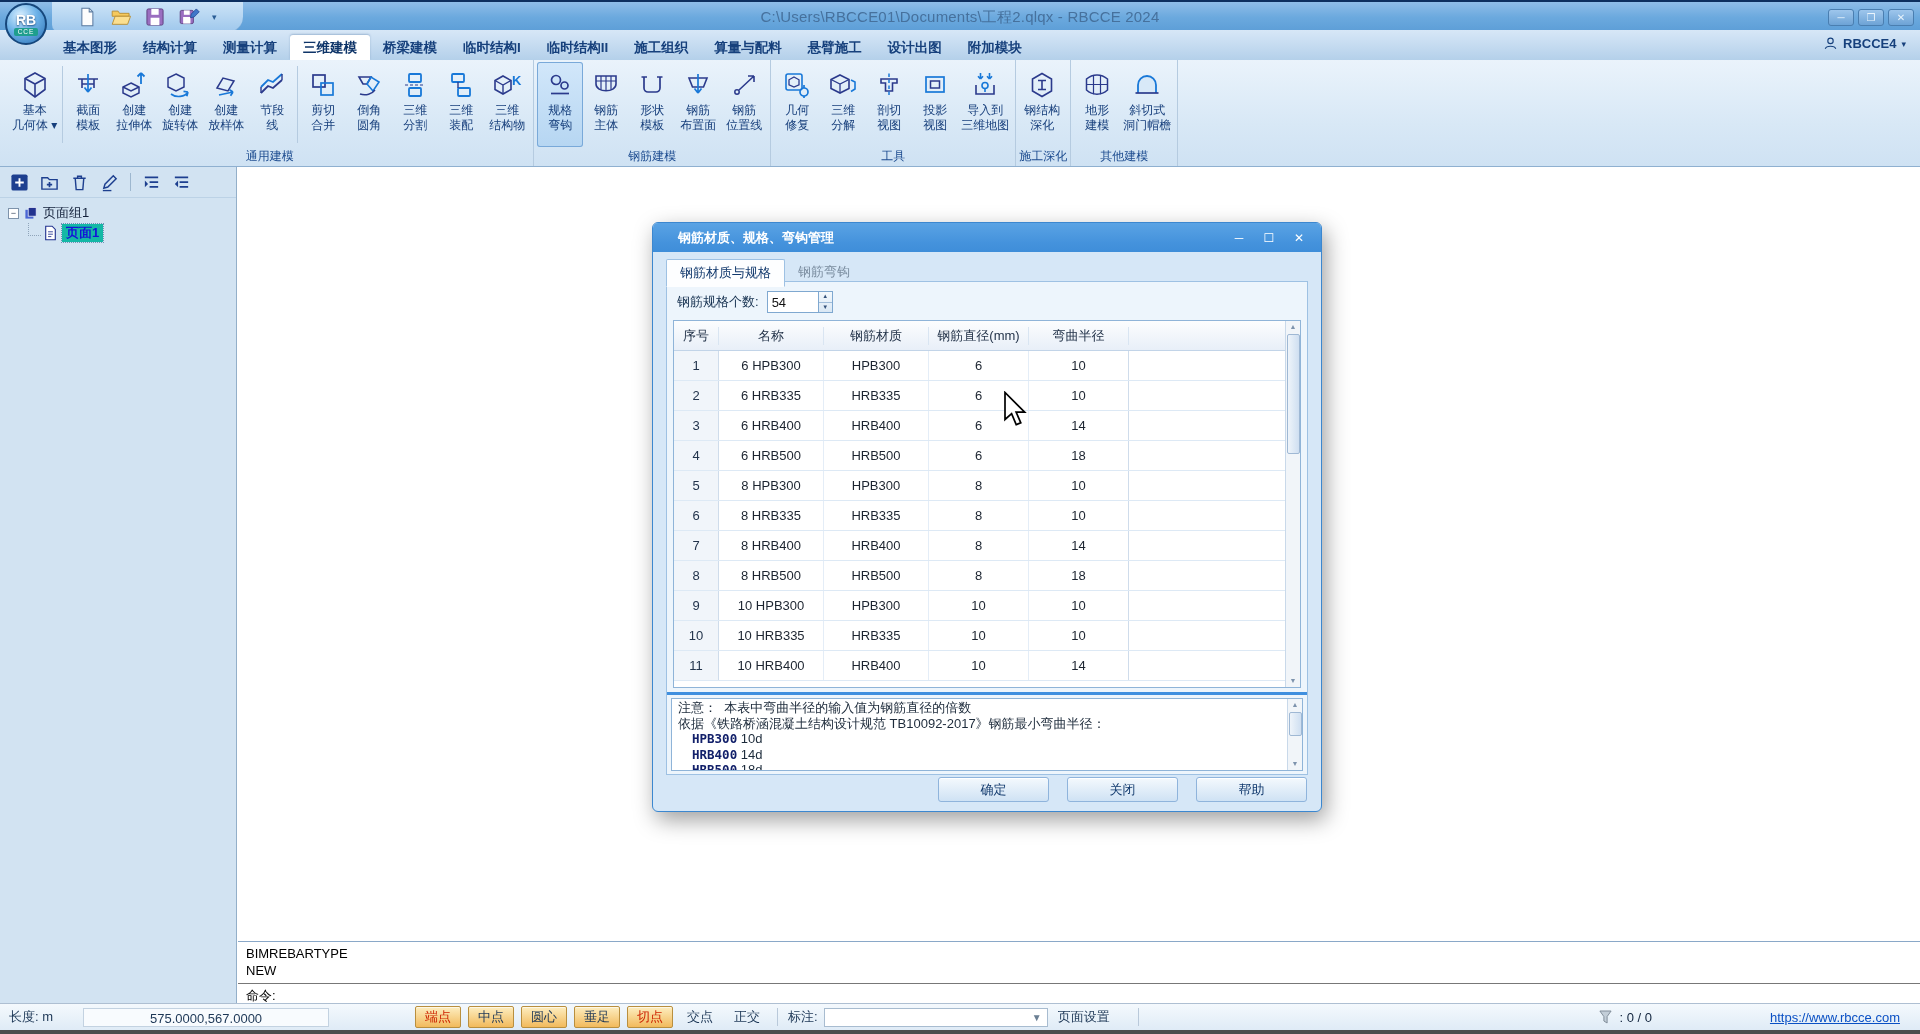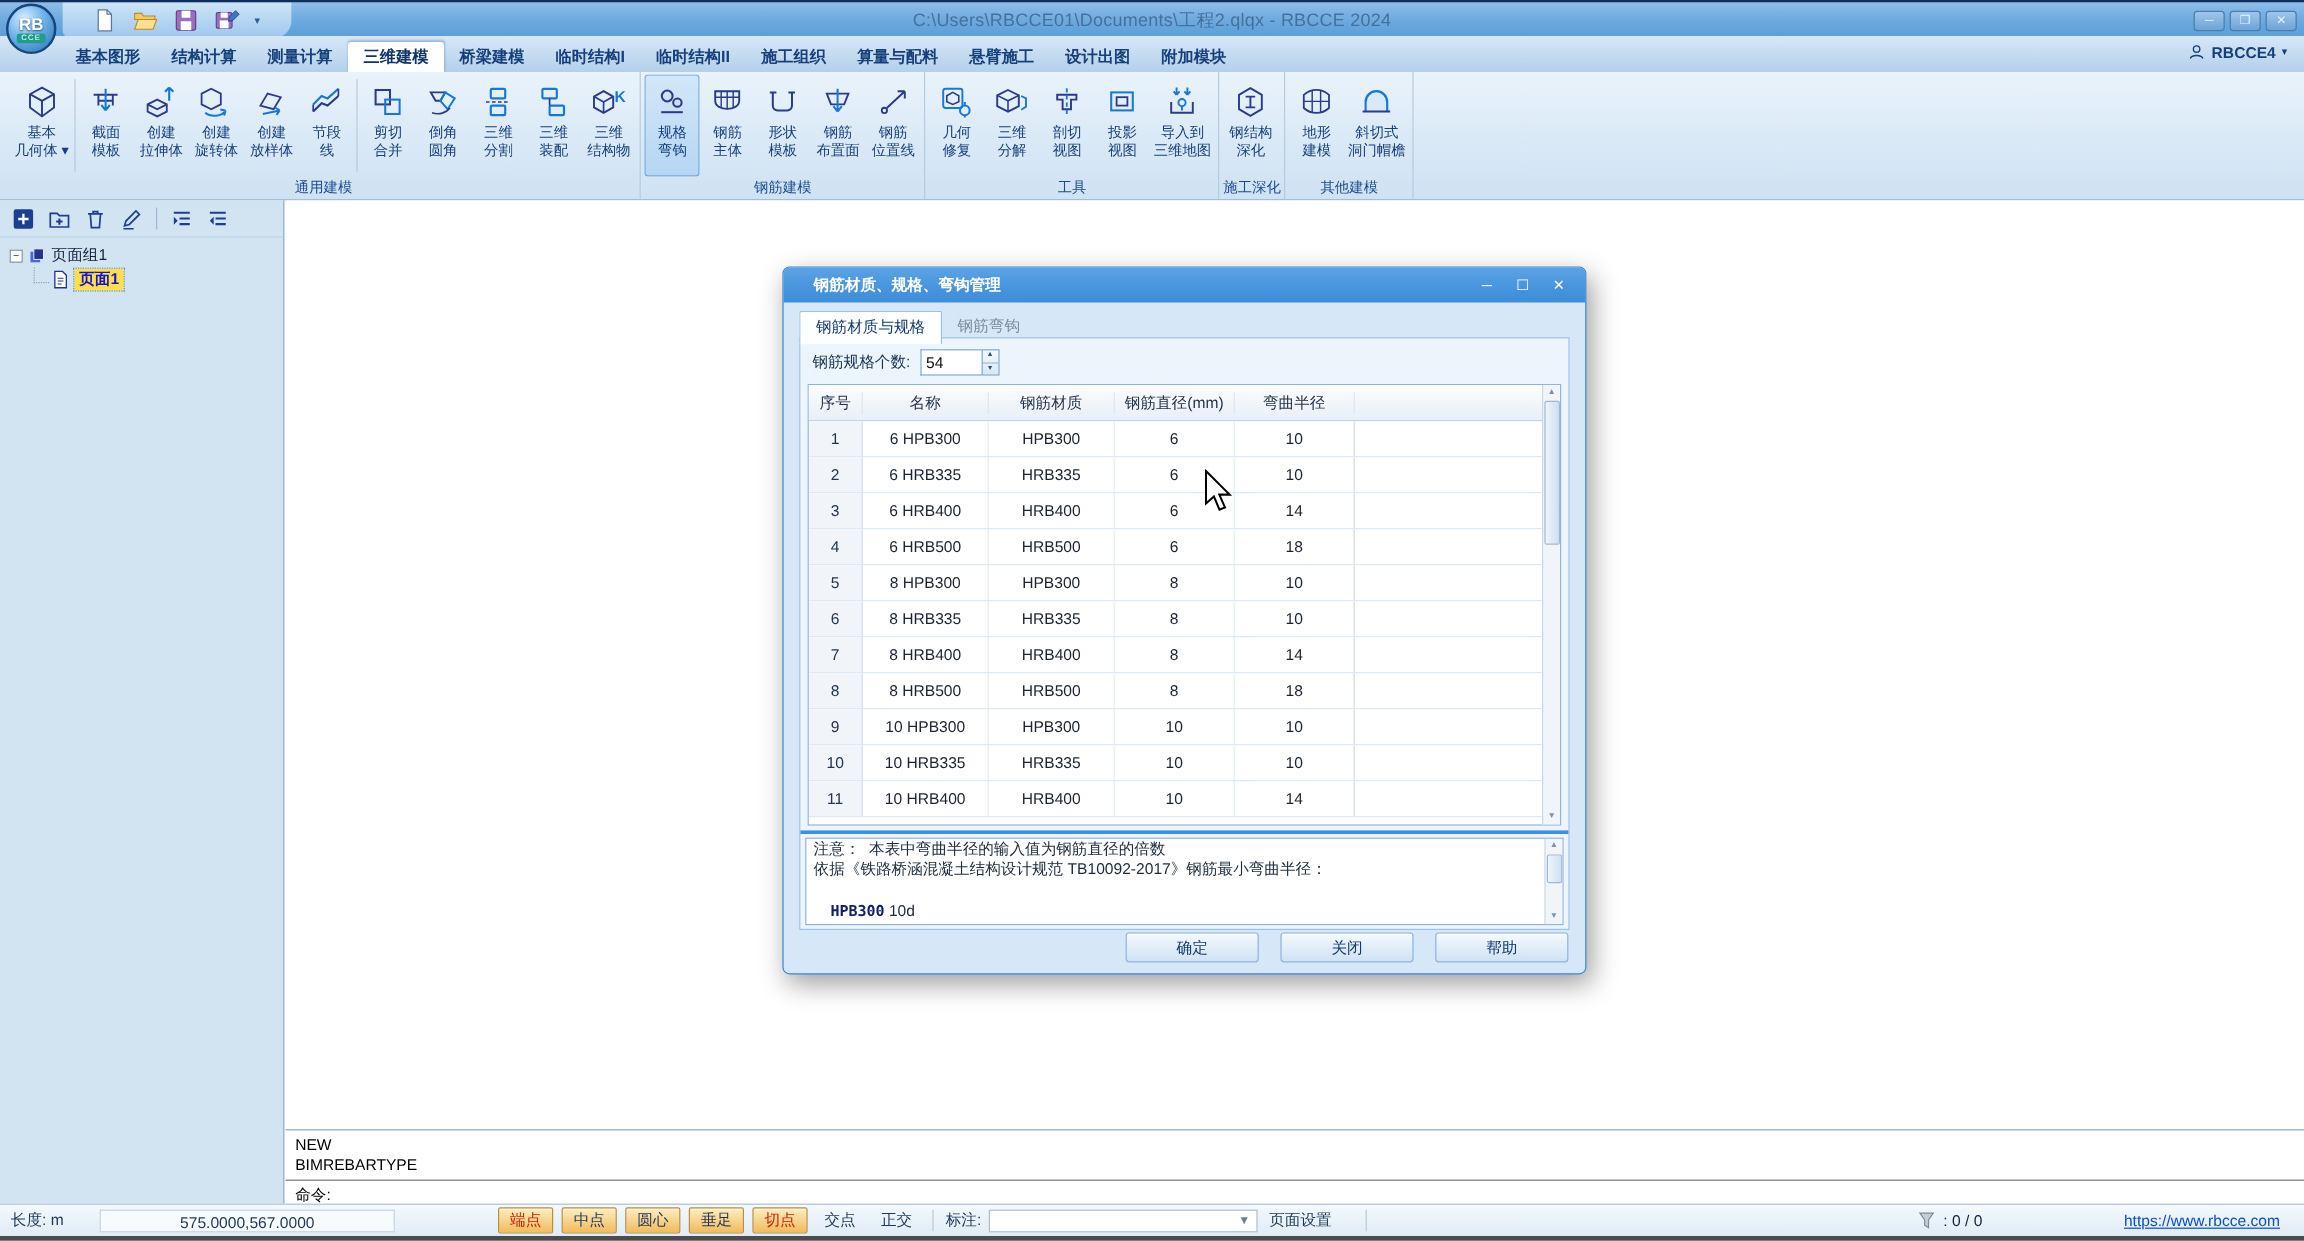--- a/index.html
+++ b/index.html
@@ -62,21 +62,21 @@
     border-bottom:1px solid #bcd2e6;}
   .ptsep{width:1px;height:18px;background:#9db7cf;}
   .tree{padding:5px 2px;font-size:13px;color:#13203a;}
   .trow{display:flex;align-items:center;height:20px;}
   .expander{width:11px;height:11px;background:#fff;border:1px solid #7e93ab;box-sizing:border-box;
     font-size:9px;line-height:8px;text-align:center;color:#33435c;margin:0 4px 0 6px;}
   .tlabel{margin-left:4px;}
   .trow.child{margin-left:26px;}
   .elbow{width:12px;height:12px;border-left:1px dotted #8fa4ba;border-bottom:1px dotted #8fa4ba;
     margin:-8px 2px 0 0;}
-  .tlabel.selected{color:#1414d8;font-weight:bold;background:#fde047;padding:0 4px;
+  .tlabel.selected{color:#1414d8;font-weight:bold;background:#14b8a6;padding:0 4px;
     outline:1px dotted #6f91b5;}
 
   
   .canvas{position:absolute;left:238px;top:167px;right:0;height:774px;background:#ffffff;}
   .command{position:absolute;left:238px;top:941px;right:0;height:62px;box-sizing:border-box;
     background:#fff;border-top:1px solid #8aa8c8;font-size:13px;color:#000;
     padding:3px 8px;line-height:17px;}
   .cmd-sep{border-top:1px solid #777;margin:4px -8px 3px;}
   .statusbar{position:absolute;left:0;bottom:4px;width:100%;height:27px;box-sizing:border-box;
     background:linear-gradient(#f4f9fd,#dfebf6);border-top:1px solid #aebfd2;
@@ -141,21 +141,21 @@
     border-left:1px solid #c9d9ea;display:flex;flex-direction:column;align-items:center;box-sizing:border-box;}
   .sarrow{font-size:7px;color:#7d93ad;line-height:12px;height:12px;}
   .sthumb{width:11px;background:linear-gradient(90deg,#eef4fa,#cfdff1);
     border:1px solid #9fb8d4;border-radius:2px;}
   .splitter{position:absolute;left:0;width:640px;top:410px;height:3px;background:#3f8fdf;}
   .notewrap{position:absolute;left:4px;top:416px;width:632px;height:73px;box-sizing:border-box;
     background:#fff;border:1px solid #8fb4d8;font-size:13px;color:#1c2a3a;
     padding:1px 18px 1px 6px;overflow:hidden;}
   .nline{line-height:15.5px;white-space:pre-wrap;}
   .nline b{color:#12206a;font-family:"DejaVu Sans Mono",monospace;font-size:12.5px;}
-  .nline.grade{padding-left:14px;margin-top:20px;}
+  .nline.grade{padding-left:14px;}
   .note-scroll{position:absolute;right:0;top:0;bottom:0;}
   .dfooter{position:absolute;bottom:9px;right:14px;display:flex;gap:18px;}
   .dbtn{width:111px;height:25px;background:linear-gradient(#f4f9fd,#cfe2f4);
     border:1px solid #8fb4dc;border-radius:3px;font-size:13px;color:#123a6e;
     font-family:inherit;box-shadow:inset 0 1px 0 #fff;}
 
   .cursor{position:absolute;left:1003px;top:391px;z-index:50;}
 </style>
 </head>
 <body>
@@ -733,22 +733,22 @@
         </div>
     </div>
     <div class="dfooter" id="dfooter">
         <button class="dbtn">确定</button>
         <button class="dbtn">关闭</button>
         <button class="dbtn">帮助</button>
       </div>
   </div>
 
   <div class="command">
+    <div>BIMREBARTYPE</div>
     <div>NEW</div>
-    <div>BIMREBARTYPE</div>
     <div class="cmd-sep"></div>
     <div>命令:</div>
   </div>
 
   <div class="statusbar">
     <span style="margin-left:9px;">长度: m</span>
     <span class="coordbox">575.0000,567.0000</span>
     <span class="snaps" id="snaps">
         <span class="snap boxed red">端点</span>
         <span class="snap boxed">中点</span>

